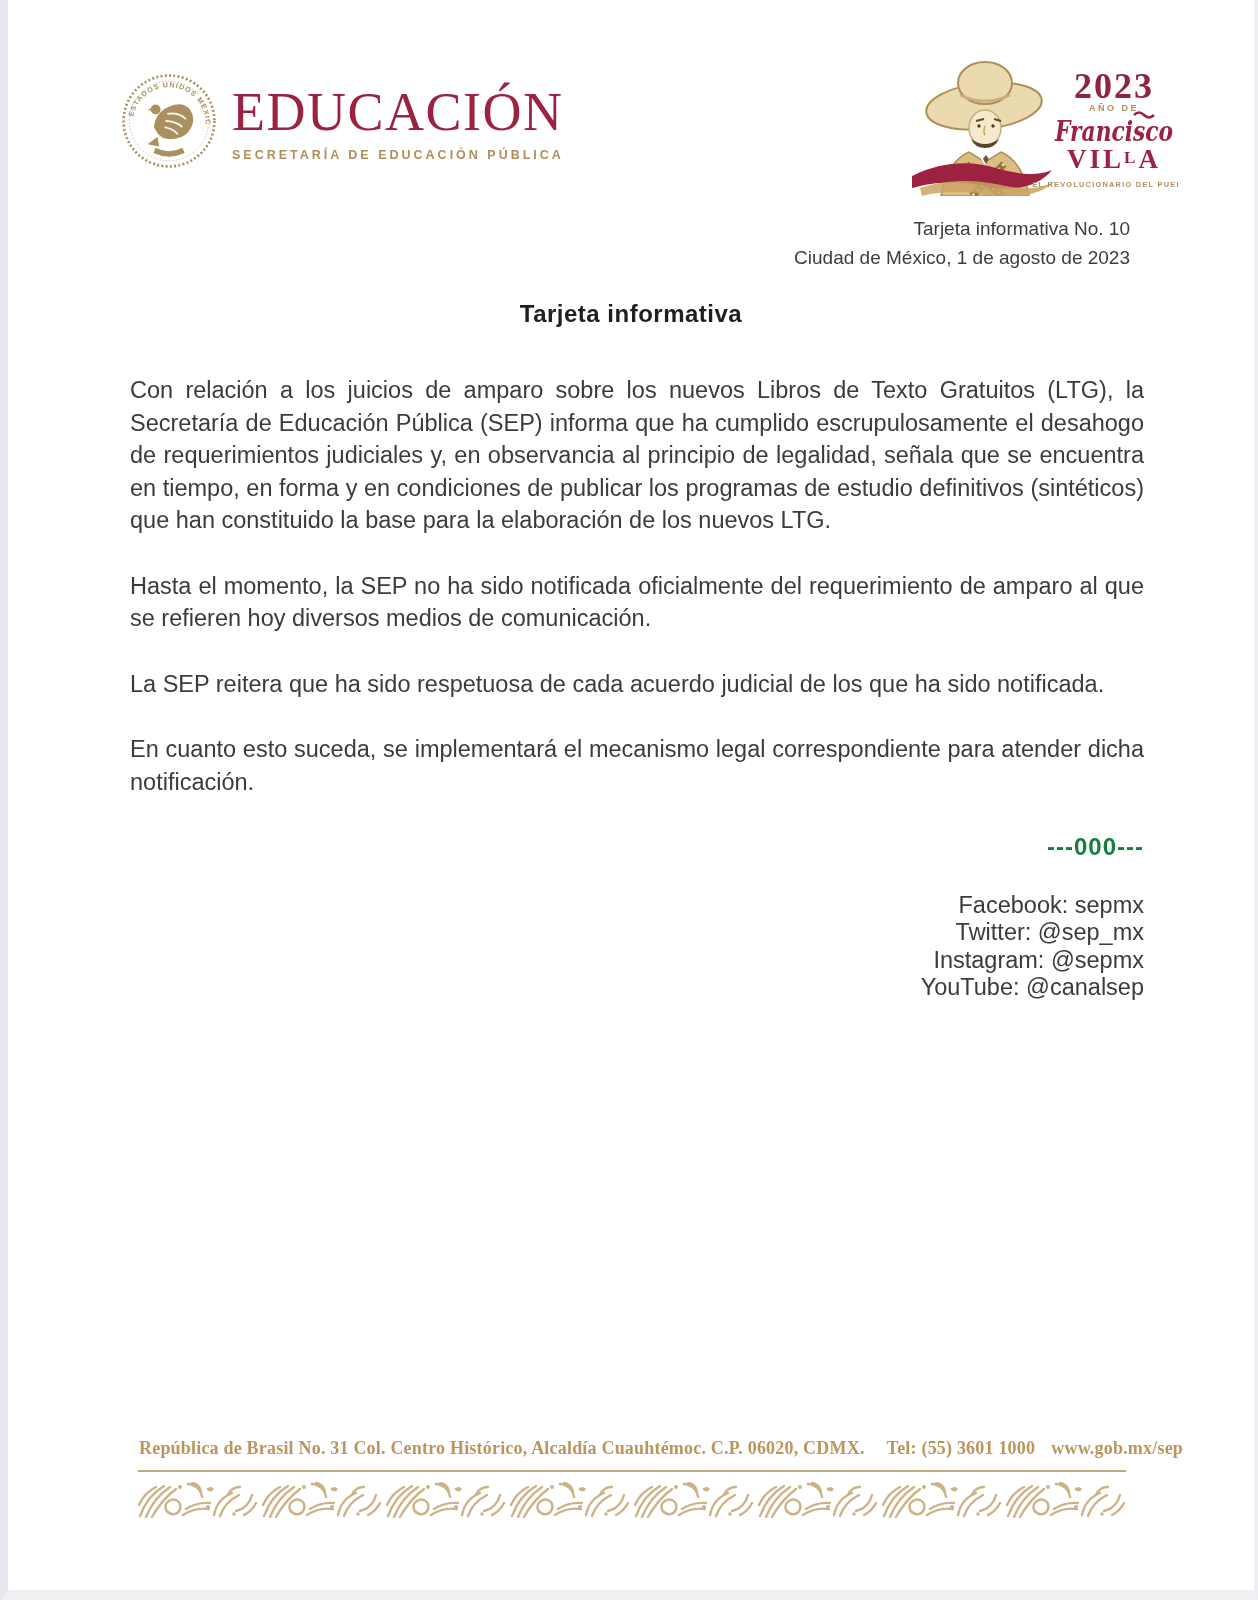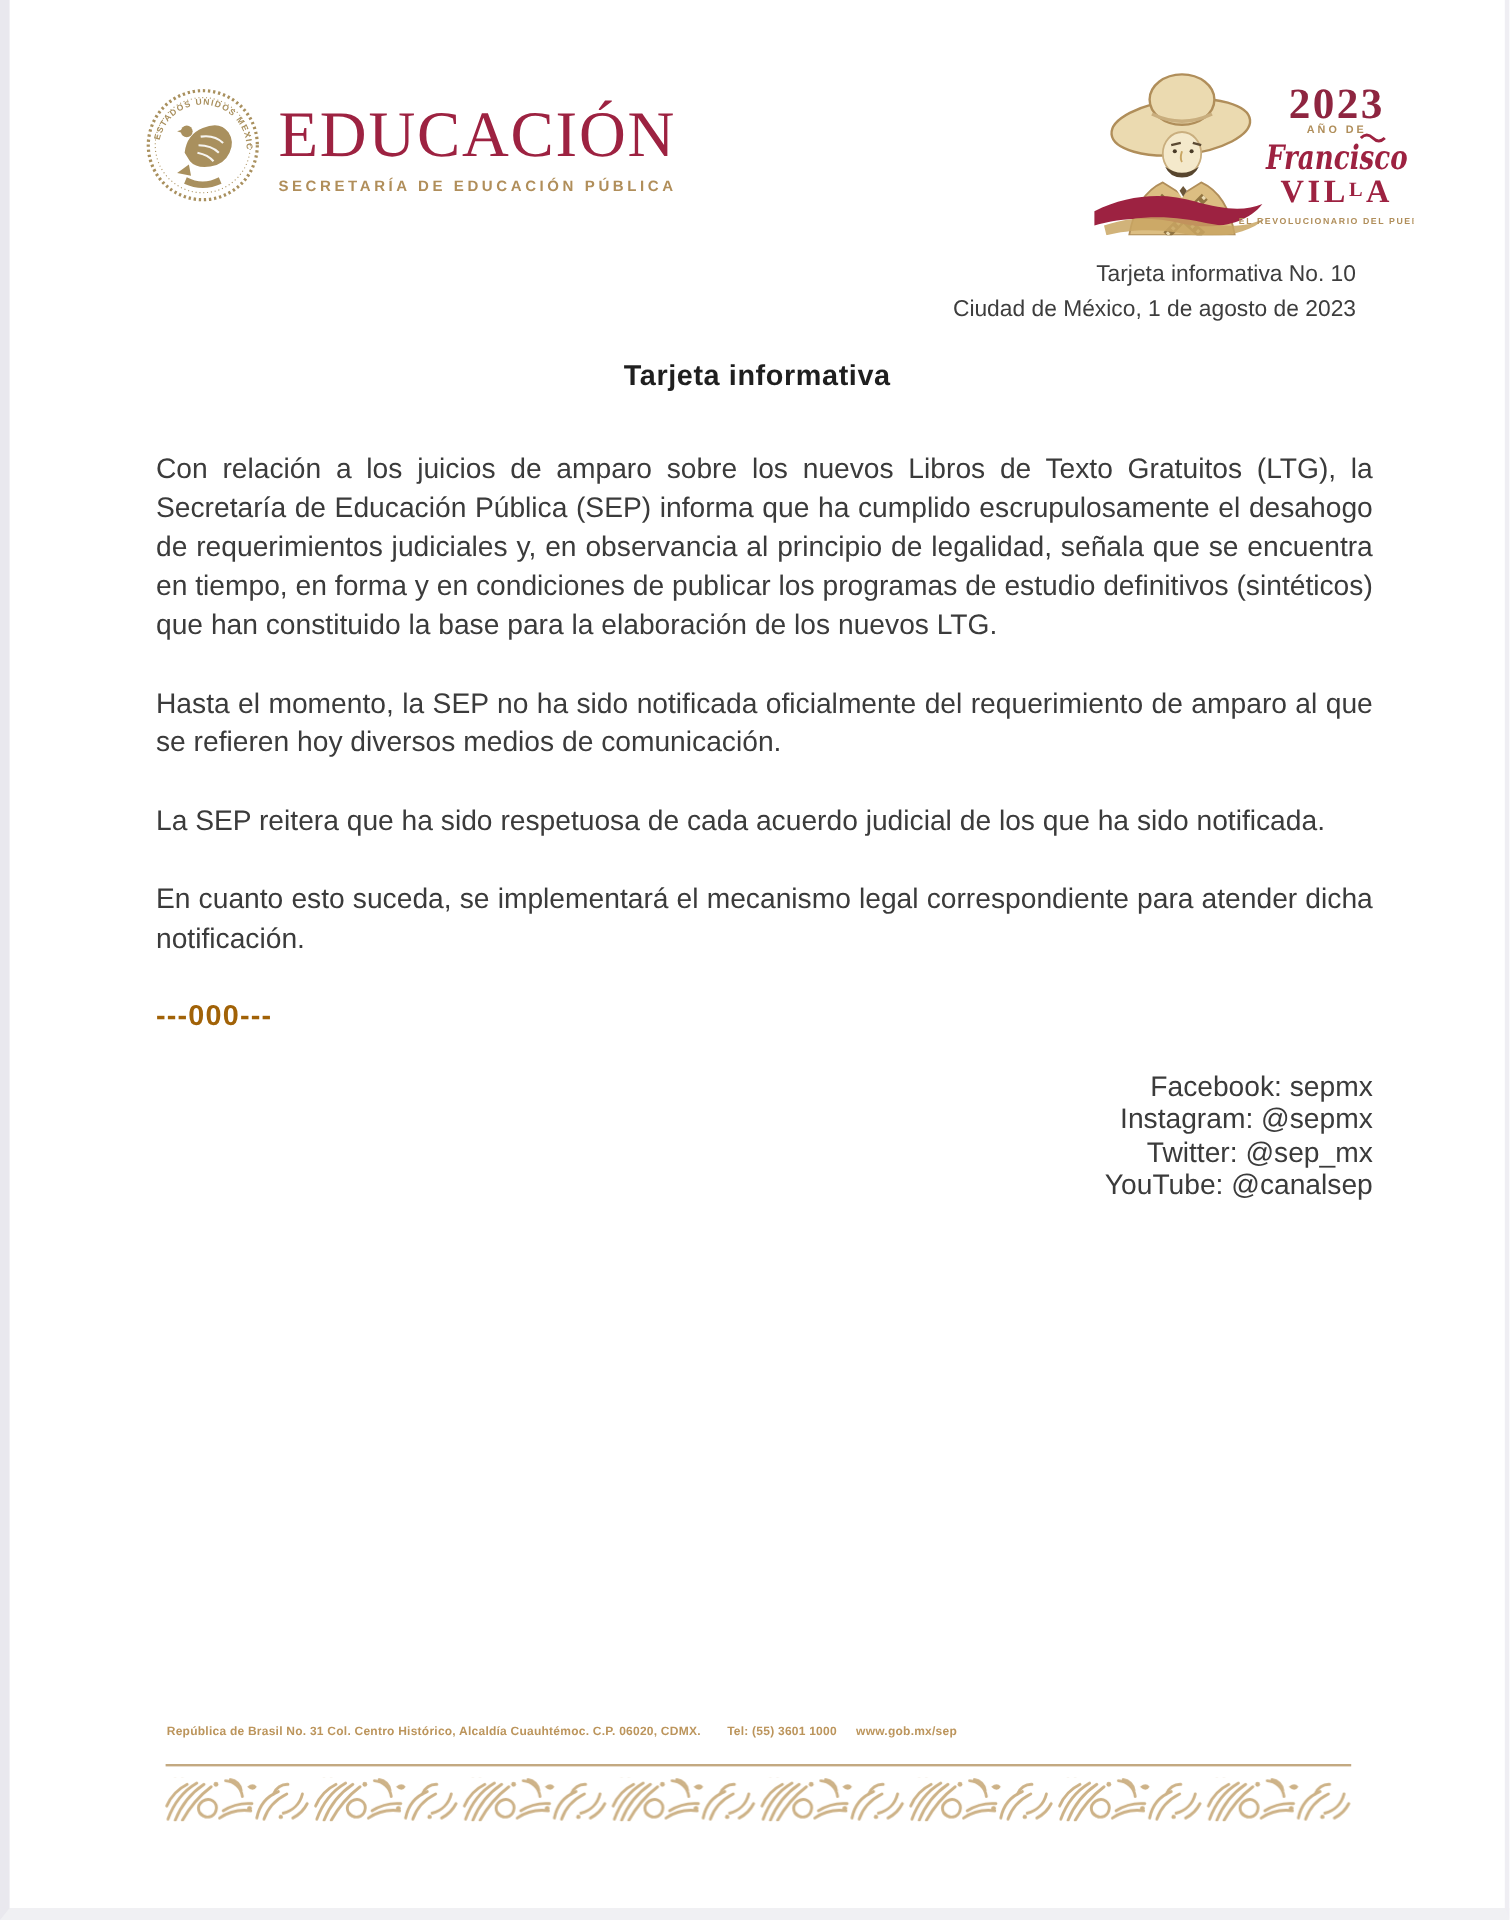--- a/index.html
+++ b/index.html
@@ -27,28 +27,28 @@
   }
   .logo-right{position:absolute;left:902px;top:56px;}
   
   .meta{position:absolute;top:214px;right:124px;text-align:right;font-size:19px;line-height:29px;color:#3d3d3d;}
   
   .doc-title{position:absolute;top:300px;left:0;width:100%;text-align:center;
     font-size:24px;font-weight:bold;color:#1f1f1f;letter-spacing:0.5px;}
   
   .content{position:absolute;top:374px;left:122px;width:1014px;font-size:23.5px;line-height:32.5px;color:#3b3b3b;}
   .content p{margin:0 0 33px 0;text-align:justify;}
-  .separator{margin:0 0 16px 0;text-align:left;font-weight:bold;font-size:24px;letter-spacing:1px;color:#a16207;}
+  .separator{margin:0 0 16px 0;text-align:right;font-weight:bold;font-size:24px;letter-spacing:1px;color:#15803d;}
   .social-intro{margin-top:56px;text-align:center;}
   .social-list{margin-top:28px;text-align:right;line-height:27.5px;}
   .social-list div{margin:0;}
   
   .footer-address{
     position:absolute;left:131px;top:1438px;width:1000px;
-    font-size:10px;font-weight:bold;color:#BC955C;letter-spacing:0.2px;white-space:nowrap;
+    font-size:18px;font-weight:bold;color:#BC955C;letter-spacing:0.2px;white-space:nowrap;font-family:Liberation Serif, serif;
   }
   .footer-address .gap1{display:inline-block;width:22px;}
   .footer-address .gap2{display:inline-block;width:16px;}
   .footer-rule{position:absolute;left:130px;top:1470px;width:988px;height:2px;background:#B89A6B;opacity:.85;}
   .greca-band{position:absolute;left:128px;top:1481px;}
 </style>
 </head>
 <body>
 
 <div class="page">
@@ -139,22 +139,22 @@
         <p>La SEP reitera que ha sido respetuosa de cada acuerdo judicial de los que ha sido notificada.</p>
         <p>En cuanto esto suceda, se implementará el mecanismo legal correspondiente para atender dicha notificación.</p>
       </div>
 
     <div class="separator">---000---</div>
 
 
     <div class="social-list">
 
     <div>Facebook: sepmx</div>
+        <div>Twitter: @sep_mx</div>
         <div>Instagram: @sepmx</div>
-        <div>Twitter: @sep_mx</div>
         <div>YouTube: @canalsep</div>
       </div>
   </div>
 
   <div class="footer-address">
     <span>República de Brasil No. 31 Col. Centro Histórico, Alcaldía Cuauhtémoc. C.P. 06020, CDMX.</span><span class="gap1"></span><span>Tel: (55) 3601 1000</span><span class="gap2"></span><span>www.gob.mx/sep</span>
   </div>
   <div class="footer-rule"></div>
 
   <div class="greca-band">

